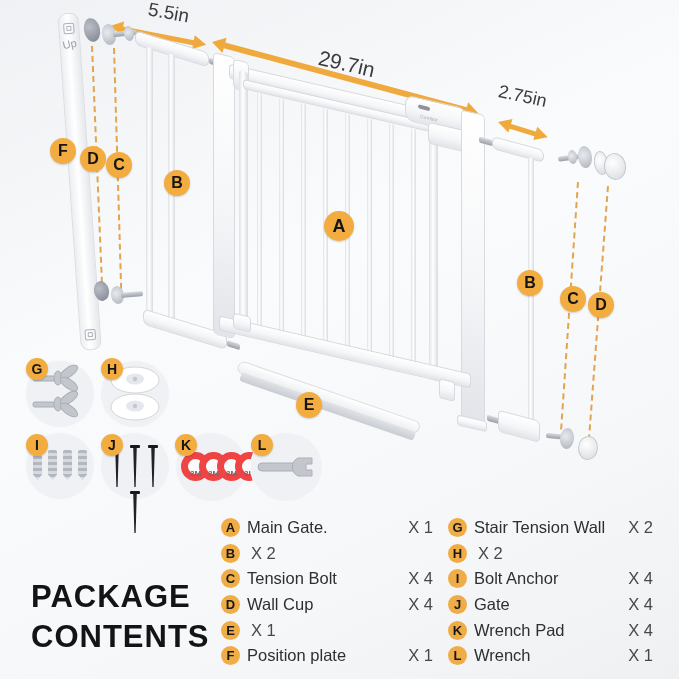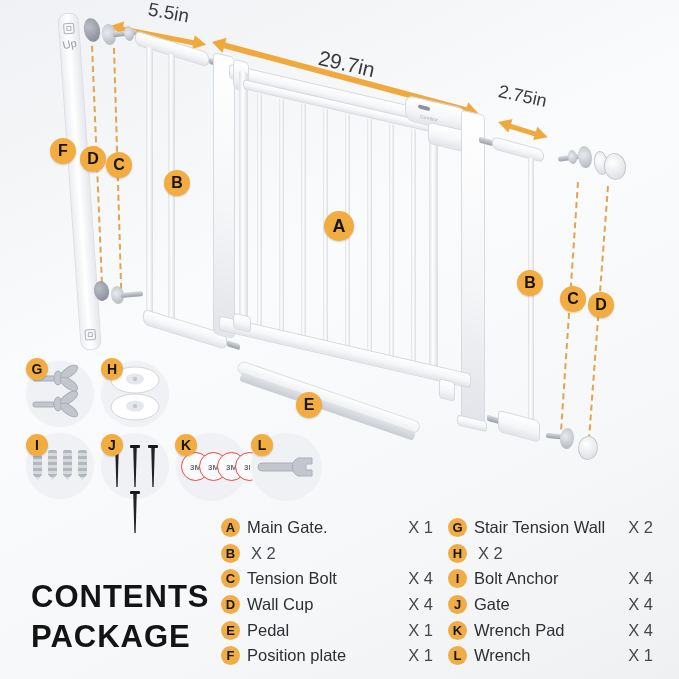--- a/index.html
+++ b/index.html
@@ -55,21 +55,21 @@
   
   .skew{transform-origin:0 0;}
   
   .latch-brand{position:absolute;font-size:5px;color:#a9adb4;left:14px;top:14px;}
   .latch-slot{position:absolute;width:12px;height:4px;background:#8d929b;border-radius:2px;left:12px;top:6px;}
   
   .pedal-top{width:192px;height:13px;border-radius:7px;background:linear-gradient(180deg,#ffffff,#eceef1);border:1px solid #dcdfe3;box-sizing:border-box;}
   .pedal-base{width:184px;height:9px;margin:-2px 0 0 6px;border-radius:3px;background:linear-gradient(180deg,#dfe2e6,#c9ccd2);}
   
   .pcirc{border-radius:50%;background:#f0f1f4;box-shadow:inset 0 0 0 1px rgba(255,255,255,.6);}
-  .pad{display:inline-block;width:29px;height:29px;border-radius:50%;background:#fbfbfc;border:1px solid #ef4444;
+  .pad{display:inline-block;width:29px;height:29px;border-radius:50%;background:#fbfbfc;border:7px solid #ef4444;
     color:#686d74;font-size:8px;font-weight:bold;text-align:center;line-height:29px;margin-left:-11px;box-sizing:border-box;}
   .pad:first-child{margin-left:0;}
   .anchor{width:9px;height:30px;border-radius:2px;display:inline-block;margin:0 3px;
     background:repeating-linear-gradient(180deg,#b3b8c0 0 3px,#d6d9de 3px 6px);
     clip-path:polygon(0 0,100% 0,100% 82%,50% 100%,0 82%);}
   .screw{display:inline-block;width:8px;height:42px;margin:0 5px;position:relative;}
   .screw .head{position:absolute;top:0;left:-1px;width:10px;height:3px;background:#17181a;border-radius:1px;}
   .screw .body{position:absolute;top:3px;left:0;width:8px;height:39px;background:#202226;
     clip-path:polygon(28% 0,72% 0,58% 100%,42% 100%);}
   
@@ -242,22 +242,22 @@
   </div>
 
   <div class="abs co sm" style="left:26px;top:358px;">G</div>
   <div class="abs co sm" style="left:101px;top:358px;">H</div>
   <div class="abs co sm" style="left:26px;top:434px;">I</div>
   <div class="abs co sm" style="left:101px;top:434px;">J</div>
   <div class="abs co sm" style="left:175px;top:434px;">K</div>
   <div class="abs co sm" style="left:251px;top:434px;">L</div>
 
   <div class="abs title">
+    <div>PACKAGE</div>
     <div>CONTENTS</div>
-    <div>PACKAGE</div>
   </div>
 
   <div class="abs plist" style="left:221px;">
     <div class="prow">
         <span class="pbul">A</span>
         <span class="pname">Main Gate.</span>
         <span class="pqty">X 1</span>
       </div>
     <div class="prow">
         <span class="pbul">B</span>
@@ -268,21 +268,20 @@
         <span class="pname">Tension Bolt</span>
         <span class="pqty">X 4</span>
       </div>
     <div class="prow">
         <span class="pbul">D</span>
         <span class="pname">Wall Cup</span>
         <span class="pqty">X 4</span>
       </div>
     <div class="prow">
         <span class="pbul">E</span>
-        <span class="pname">Pedal</span>
         <span class="pqty">X 1</span>
       </div>
     <div class="prow">
         <span class="pbul">F</span>
         <span class="pname">Position plate</span>
         <span class="pqty">X 1</span>
       </div>
   </div>
 
   <div class="abs plist" style="left:448px;width:205px;">

